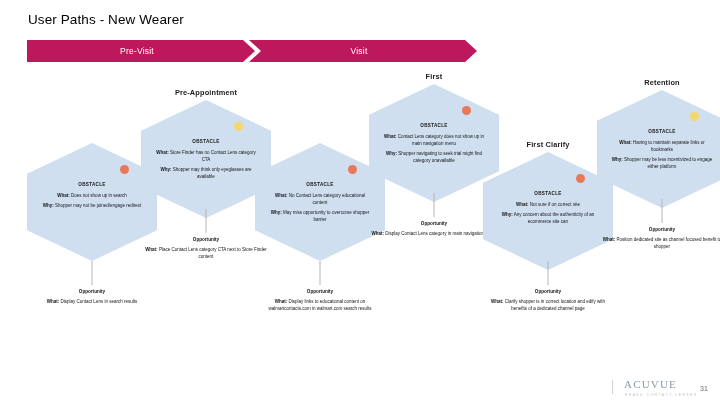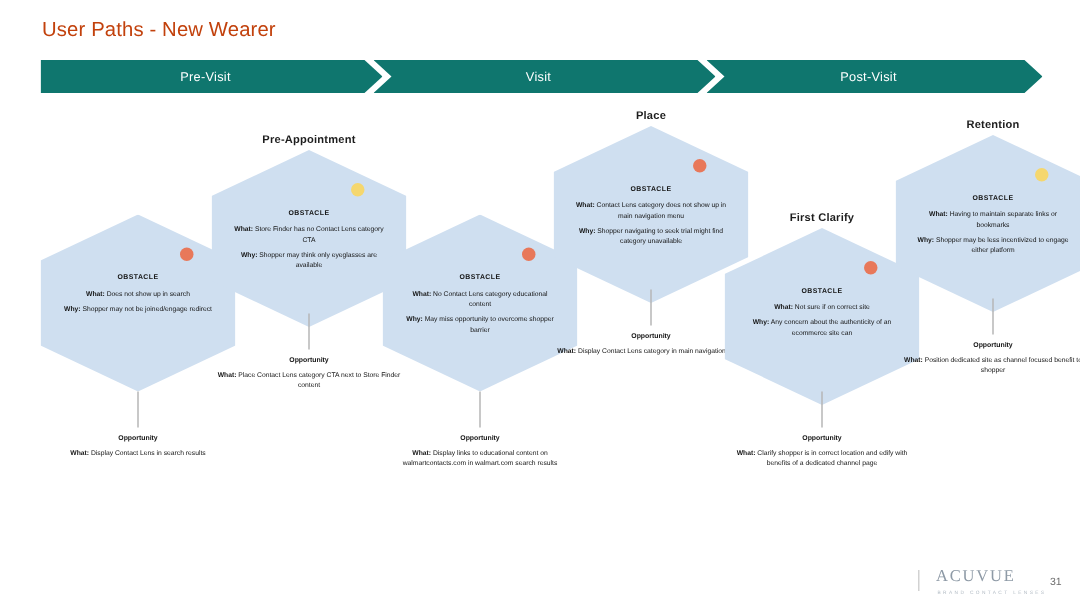--- a/index.html
+++ b/index.html
@@ -6,27 +6,27 @@
   body{
     width:720px;height:405px;background:#ffffff;overflow:hidden;
     font-family:"Liberation Sans","DejaVu Sans",sans-serif;
     -webkit-font-smoothing:antialiased;position:relative;
   }
   .slide{position:relative;width:720px;height:405px;}
 
   
   .title{
     position:absolute;left:28px;top:12px;
-    font-size:13.5px;color:#c2410c;letter-spacing:.1px;white-space:nowrap;
+    font-size:13.5px;color:#000000;letter-spacing:.1px;white-space:nowrap;
   }
 
   
   .phases{position:absolute;left:27px;top:40px;width:668px;height:22px;}
   .chev{
-    position:absolute;top:0;height:22px;background:#0f766e;color:#ffffff;
+    position:absolute;top:0;height:22px;background:#be185d;color:#ffffff;
     display:flex;align-items:center;justify-content:center;
     font-size:8.5px;letter-spacing:.2px;
   }
   .chev.c0{left:0px;  width:228px; clip-path:polygon(0 0, 216px 0, 228px 50%, 216px 100%, 0 100%);}
   .chev.c1{left:222px;width:228px; clip-path:polygon(0 0, 216px 0, 228px 50%, 216px 100%, 0 100%, 12px 50%);align-items:center;}
   .chev.c2{left:444px;width:224px; clip-path:polygon(0 0, 212px 0, 224px 50%, 212px 100%, 0 100%, 12px 50%);}
   .chev span{position:relative;left:-4px;}
 
   
   .stage{position:absolute;width:130px;}
@@ -87,23 +87,20 @@
 
   <div class="title">User Paths - New Wearer</div>
 
   <div class="phases">
     <div class="chev c0">
       <span>Pre-Visit</span>
     </div>
     <div class="chev c1">
       <span>Visit</span>
     </div>
-    <div class="chev c2">
-      <span>Post-Visit</span>
-    </div>
   </div>
 
   <div id="stages-host">
       <div class="stage" style="left: 27px; top: 140px;">
         <div class="hexwrap">
           <div class="hex"></div>
           <div class="dot" style="background:#e8785a"></div>
           <div class="hextext">
             <div class="obst">OBSTACLE</div>
             <p><b>What:</b> <span>Does not show up in search</span></p>
@@ -143,21 +140,21 @@
             <p><b>Why:</b> <span>May miss opportunity to overcome shopper barrier</span></p>
           </div>
         </div>
         <div class="connector" style="top:121px;height:24px;"></div>
         <div class="opp" style="top:148px;">
           <div class="opp-h">Opportunity</div>
           <p style="margin:0;"><b>What:</b> <span>Display links to educational content on walmartcontacts.com in walmart.com search results</span></p>
         </div>
       </div>
       <div class="stage" style="left: 369px; top: 72px;">
-        <div class="stage-title">Place</div>
+        <div class="stage-title">First</div>
         <div class="hexwrap">
           <div class="hex"></div>
           <div class="dot" style="background:#e8785a"></div>
           <div class="hextext">
             <div class="obst">OBSTACLE</div>
             <p><b>What:</b> <span>Contact Lens category does not show up in main navigation menu</span></p>
             <p><b>Why:</b> <span>Shopper navigating to seek trial might find category unavailable</span></p>
           </div>
         </div>
         <div class="connector" style="top:121px;height:24px;"></div>

